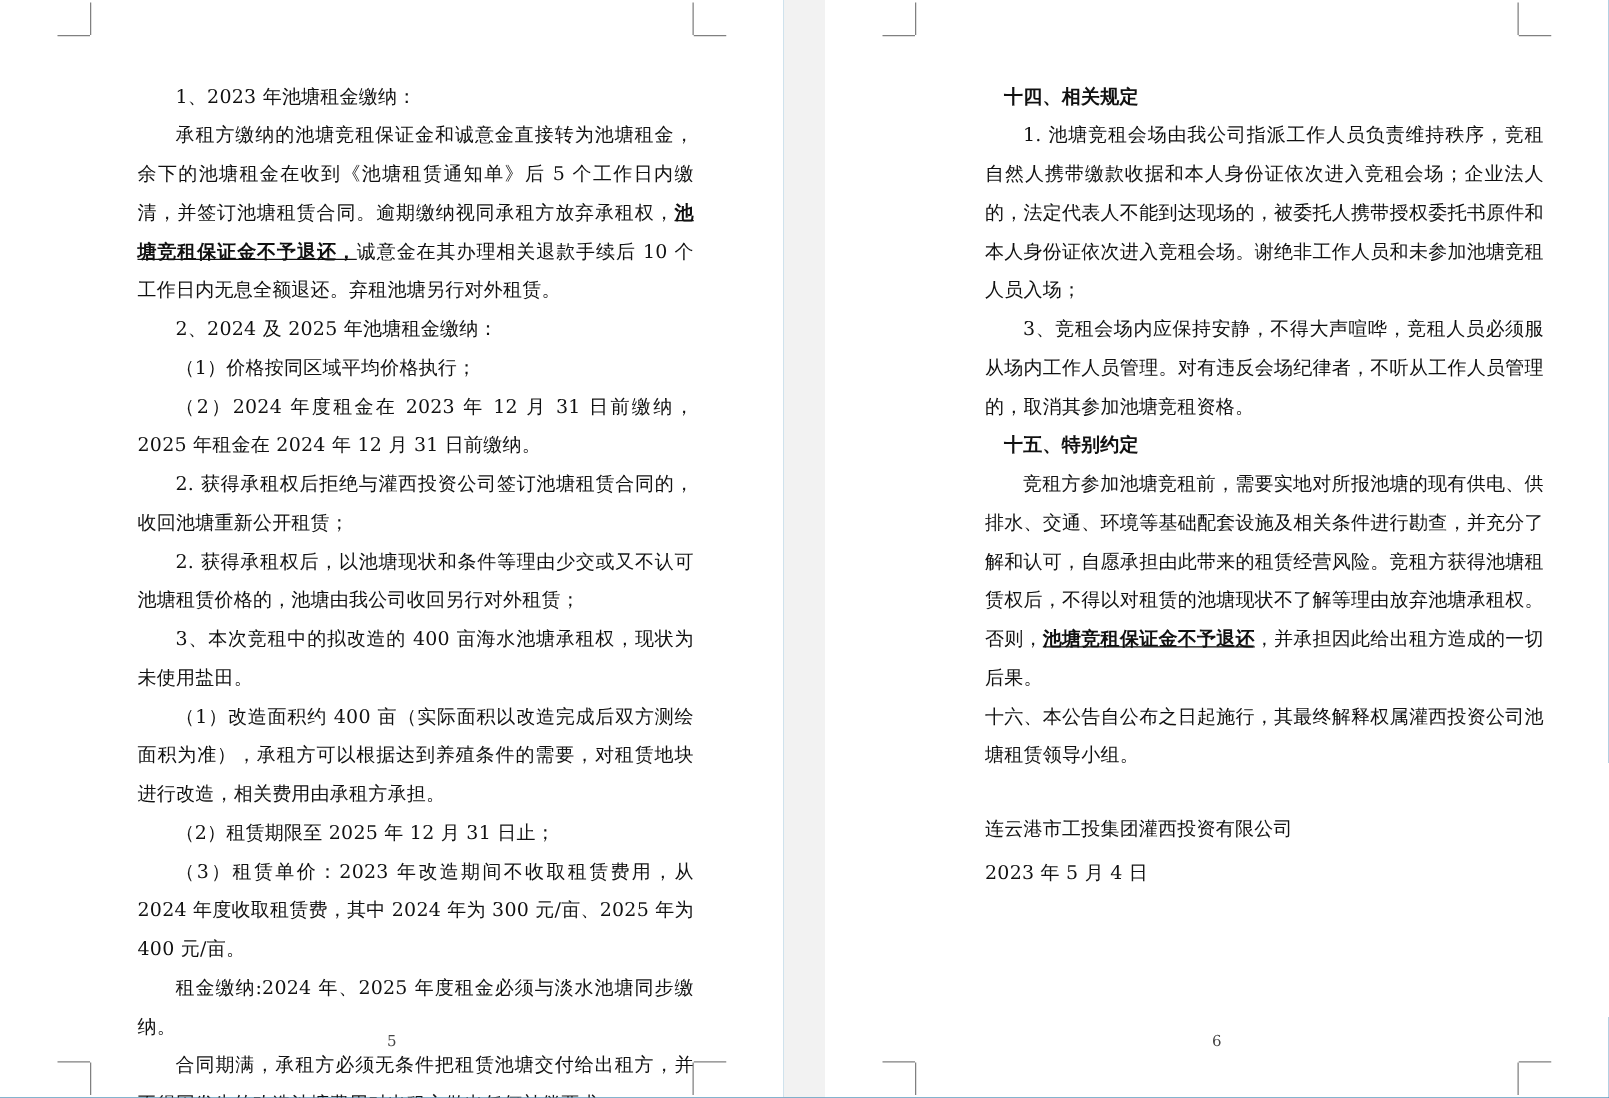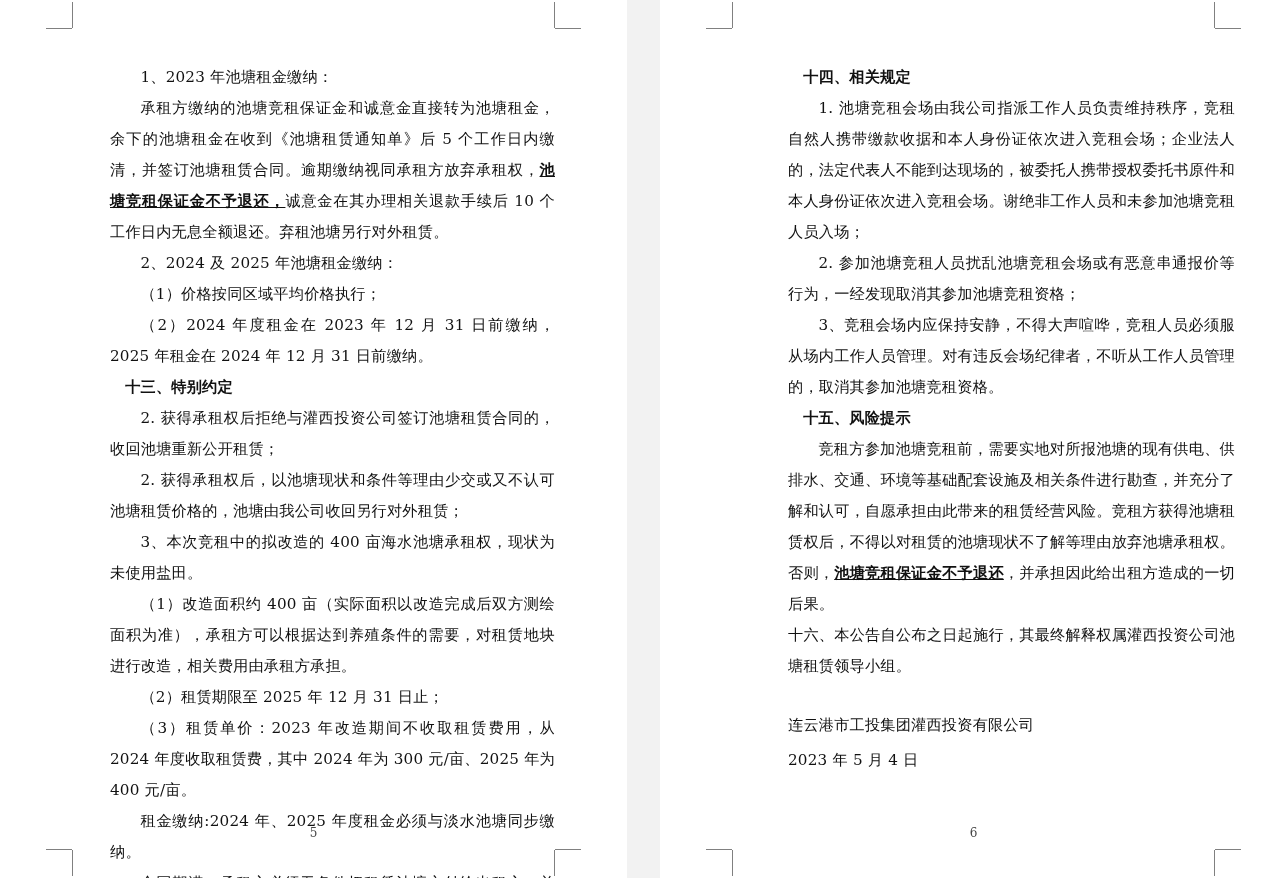--- a/index.html
+++ b/index.html
@@ -128,21 +128,20 @@
         <span class="crop-h"></span>
         <span class="crop-v"></span>
       </div>
 
     <div class="content">
       <p class="ind1">1、2023 年池塘租金缴纳：</p>
       <p class="ind1"><span>承租方缴纳的池塘竞租保证金和诚意金直接转为池塘租金，余下的池塘租金在收到《池塘租赁通知单》后 5 个工作日内缴清，并签订池塘租赁合同。逾期缴纳视同承租方放弃承租权，</span><span class="uline">池塘竞租保证金不予退还，</span><span>诚意金在其办理相关退款手续后 10 个工作日内无息全额退还。弃租池塘另行对外租赁。</span></p>
       <p class="ind1">2、2024 及 2025 年池塘租金缴纳：</p>
       <p class="ind1">（1）价格按同区域平均价格执行；</p>
       <p class="ind1">（2）2024 年度租金在 2023 年 12 月 31 日前缴纳，2025 年租金在 2024 年 12 月 31 日前缴纳。</p>
-      <p class="heading">十三、特别约定</p>
       <p class="ind1">2. 获得承租权后拒绝与灌西投资公司签订池塘租赁合同的，收回池塘重新公开租赁；</p>
       <p class="ind1">2. 获得承租权后，以池塘现状和条件等理由少交或又不认可池塘租赁价格的，池塘由我公司收回另行对外租赁；</p>
       <p class="ind1">3、本次竞租中的拟改造的 400 亩海水池塘承租权，现状为未使用盐田。</p>
       <p class="ind1">（1）改造面积约 400 亩（实际面积以改造完成后双方测绘面积为准），承租方可以根据达到养殖条件的需要，对租赁地块进行改造，相关费用由承租方承担。</p>
       <p class="ind1">（2）租赁期限至 2025 年 12 月 31 日止；</p>
       <p class="ind1">（3）租赁单价：2023 年改造期间不收取租赁费用，从 2024 年度收取租赁费，其中 2024 年为 300 元/亩、2025 年为 400 元/亩。</p>
       <p class="ind1">租金缴纳:2024 年、2025 年度租金必须与淡水池塘同步缴纳。</p>
       <p class="ind1">合同期满，承租方必须无条件把租赁池塘交付给出租方，并不得因发生的改造池塘费用对出租方做出任何补偿要求。</p>
     </div>
 
@@ -165,23 +164,22 @@
         <span class="crop-v"></span>
       </div>
     <div class="crop crop-br">
         <span class="crop-h"></span>
         <span class="crop-v"></span>
       </div>
 
     <div class="content">
       <p class="heading">十四、相关规定</p>
       <p class="ind1">1. 池塘竞租会场由我公司指派工作人员负责维持秩序，竞租自然人携带缴款收据和本人身份证依次进入竞租会场；企业法人的，法定代表人不能到达现场的，被委托人携带授权委托书原件和本人身份证依次进入竞租会场。谢绝非工作人员和未参加池塘竞租人员入场；</p>
-      <p class="ind1">2. 参加池塘竞租人员扰乱池塘竞租会场或有恶意串通报价等行为，一经发现取消其参加池塘竞租资格；</p>
       <p class="ind1">3、竞租会场内应保持安静，不得大声喧哗，竞租人员必须服从场内工作人员管理。对有违反会场纪律者，不听从工作人员管理的，取消其参加池塘竞租资格。</p>
-      <p class="heading">十五、风险提示</p>
+      <p class="heading">十五、特别约定</p>
       <p class="ind1"><span>竞租方参加池塘竞租前，需要实地对所报池塘的现有供电、供排水、交通、环境等基础配套设施及相关条件进行勘查，并充分了解和认可，自愿承担由此带来的租赁经营风险。竞租方获得池塘租赁权后，不得以对租赁的池塘现状不了解等理由放弃池塘承租权。否则，</span><span class="uline">池塘竞租保证金不予退还</span><span>，并承担因此给出租方造成的一切后果。</span></p>
       <p class="ind0">十六、本公告自公布之日起施行，其最终解释权属灌西投资公司池塘租赁领导小组。</p>
       <p class="sign">连云港市工投集团灌西投资有限公司</p>
       <p class="sign2">2023 年 5 月 4 日</p>
     </div>
 
     <div class="pagenum">6</div>
   </div>
 
 </div>

